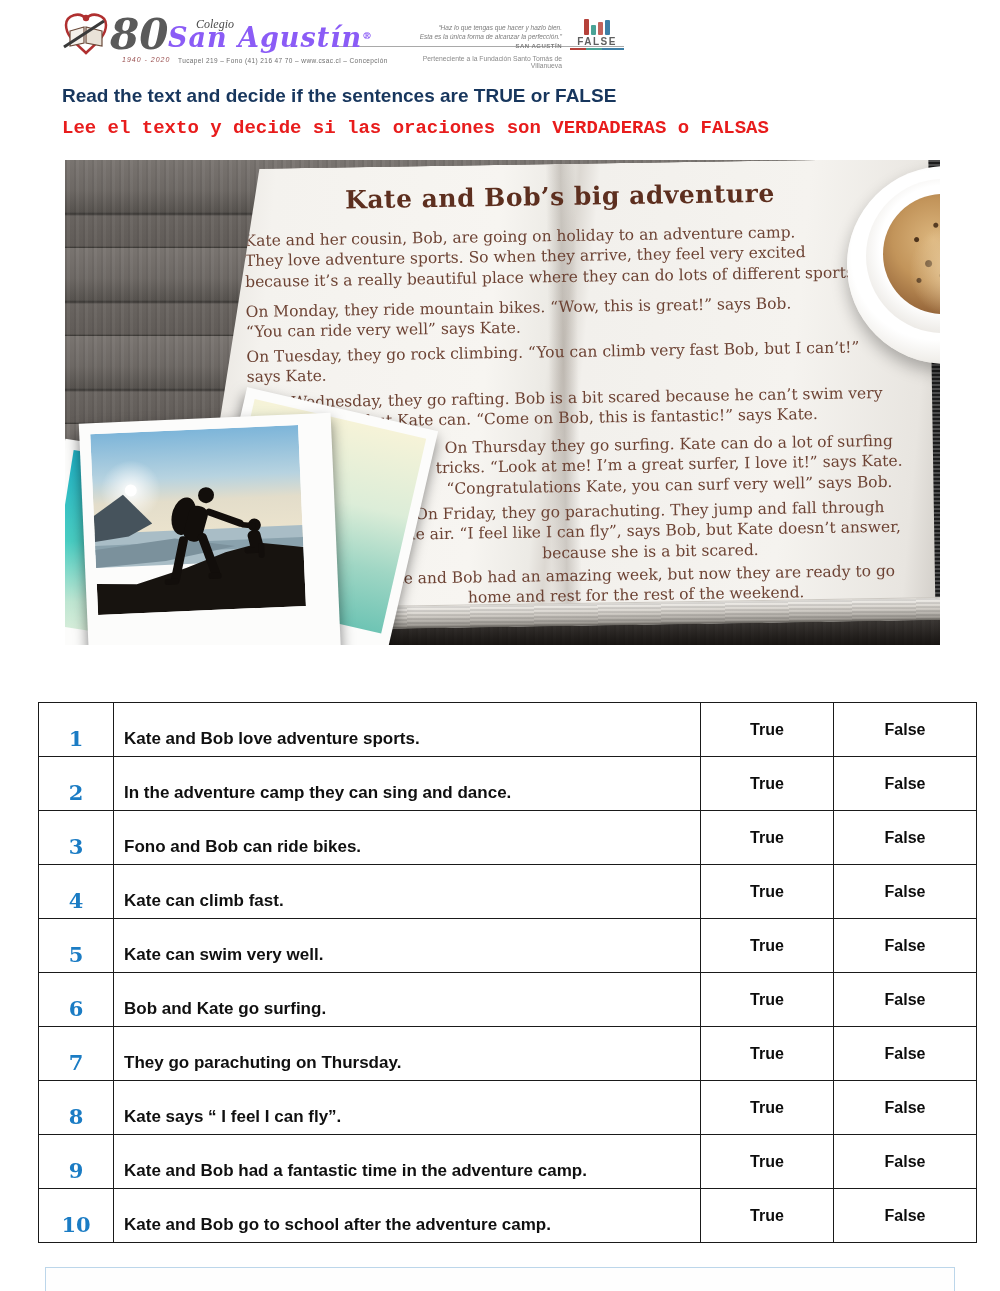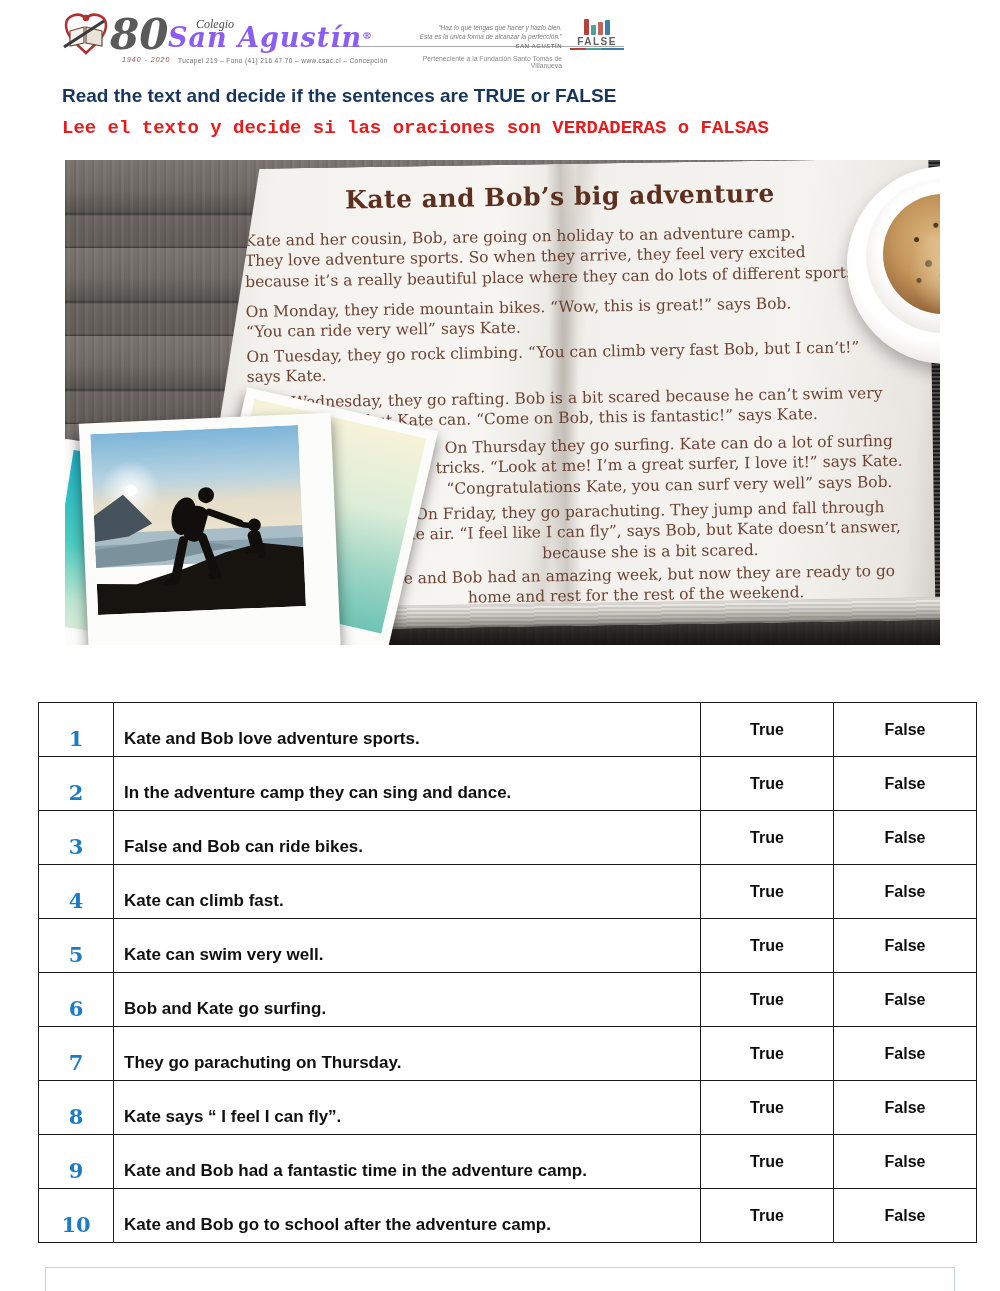--- a/index.html
+++ b/index.html
@@ -239,21 +239,21 @@
       <td class="c-tf c-false">False</td>
     </tr>
     <tr>
       <td class="c-num">2</td>
       <td class="c-stmt">In the adventure camp they can sing and dance.</td>
       <td class="c-tf c-true">True</td>
       <td class="c-tf c-false">False</td>
     </tr>
     <tr>
       <td class="c-num">3</td>
-      <td class="c-stmt">False and Bob can ride bikes.</td>
+      <td class="c-stmt">Fono and Bob can ride bikes.</td>
       <td class="c-tf c-true">True</td>
       <td class="c-tf c-false">False</td>
     </tr>
     <tr>
       <td class="c-num">4</td>
       <td class="c-stmt">Kate can climb fast.</td>
       <td class="c-tf c-true">True</td>
       <td class="c-tf c-false">False</td>
     </tr>
     <tr>

